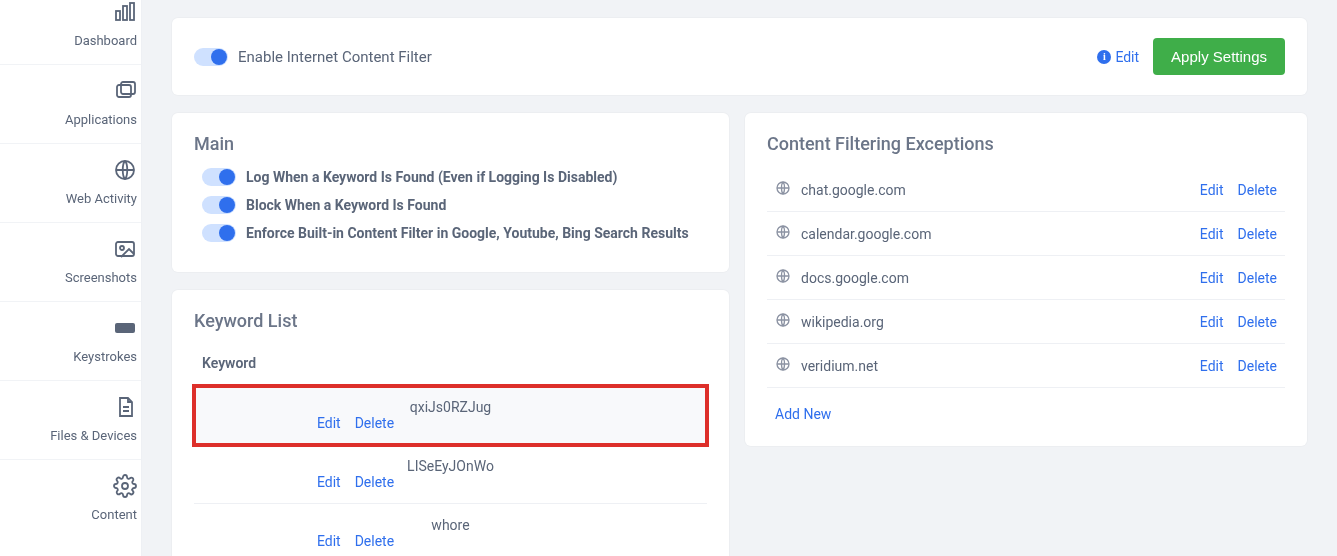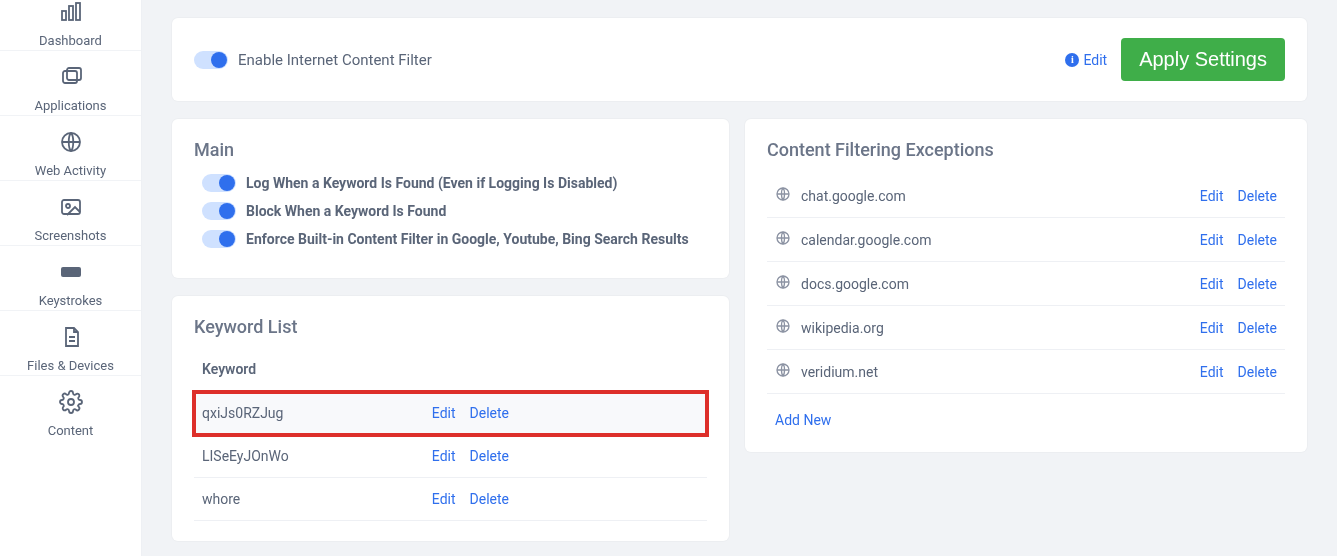--- a/index.html
+++ b/index.html
@@ -17,23 +17,23 @@
     width: 142px;
     background: #fff;
     flex-shrink: 0;
     display: flex;
     flex-direction: column;
     border-right: 1px solid #eef0f4;
   }
   .sidebar-item {
     display: flex;
     flex-direction: column;
-    align-items: center;
+    align-items: flex-end;
     justify-content: center;
-    padding: 14px 4px 2px;
+    padding: 14px 4px 16px;
     color: #5a6578;
     cursor: pointer;
     border-bottom: 1px solid #f1f3f6;
     gap: 6px;
   }
   .sidebar-item svg { width: 24px; height: 24px; fill:none; stroke:#5a6578; stroke-width:1.8; }
   .sidebar-item .lbl { font-size: 13px; color:#5a6578; }
   .content { flex: 1; padding: 0 30px 0 30px; overflow-y:auto; }
   .card {
     background: #fff;
@@ -51,33 +51,34 @@
     width:16px; height:16px; background:#2f6fed; border-radius:50%; position:absolute; top:1px; right:1px;
   }
   .toggle-label { color:#5a6578; font-size:15px; }
   .top-actions { display:flex; align-items:center; gap:14px; }
   .help { color:#2f6fed; display:flex; align-items:center; gap:4px; cursor:pointer; font-size:14px; }
   .help .i {
     width:14px;height:14px;background:#2f6fed;border-radius:50%;color:#fff;font-size:10px;font-weight:bold;
     display:flex;align-items:center;justify-content:center;font-family:serif;
   }
   .apply-btn {
-    background:#3fae49;color:#fff;border:none;border-radius:4px;padding:10px 18px;font-size:20px;cursor:pointer;text-align:right;
+    background:#3fae49;color:#fff;border:none;border-radius:4px;padding:10px 18px;font-size:15px;cursor:pointer;text-align:right;
   }
   .section-title { font-size:18px; color:#6b7588; margin-bottom:14px; font-weight:500; }
   .row2 { display:flex; gap:16px; align-items:flex-start; }
   .row2 > .card { flex:1; }
   .card.right { flex:1; }
   .table-head {
     font-weight:600; color:#5a6578; padding: 10px 8px 14px 8px; border-bottom:1px solid #e9ecef;
   }
   .table-wrap { margin-top:4px; }
   .table-row {
     display:flex; align-items:center; padding: 13px 8px; border-bottom:1px solid #eef0f4;
     justify-content:space-between;
+    flex-direction:column;
   }
   .kw-row .kw-text { flex:1; color:#5a6578; }
   .kw-actions { display:flex; gap:14px; margin-right: 190px;}
   .link { color:#2f6fed; cursor:pointer; }
   .highlight-row {
     outline:4px solid #dd2f2a; outline-offset:-2px; background:#f8f9fb;
   }
   .ex-row { display:flex; align-items:center; padding:12px 8px; border-bottom:1px solid #eef0f4; }
   .ex-row .globe { margin-right:10px; color:#8c93a3; }
   .ex-row .site { flex:1; color:#5a6578; }

